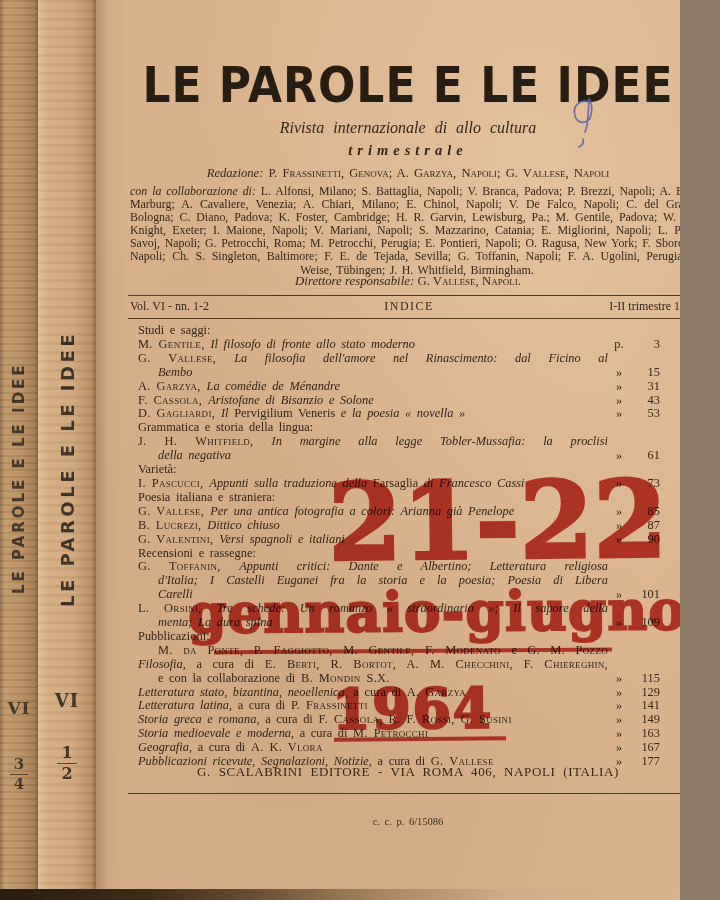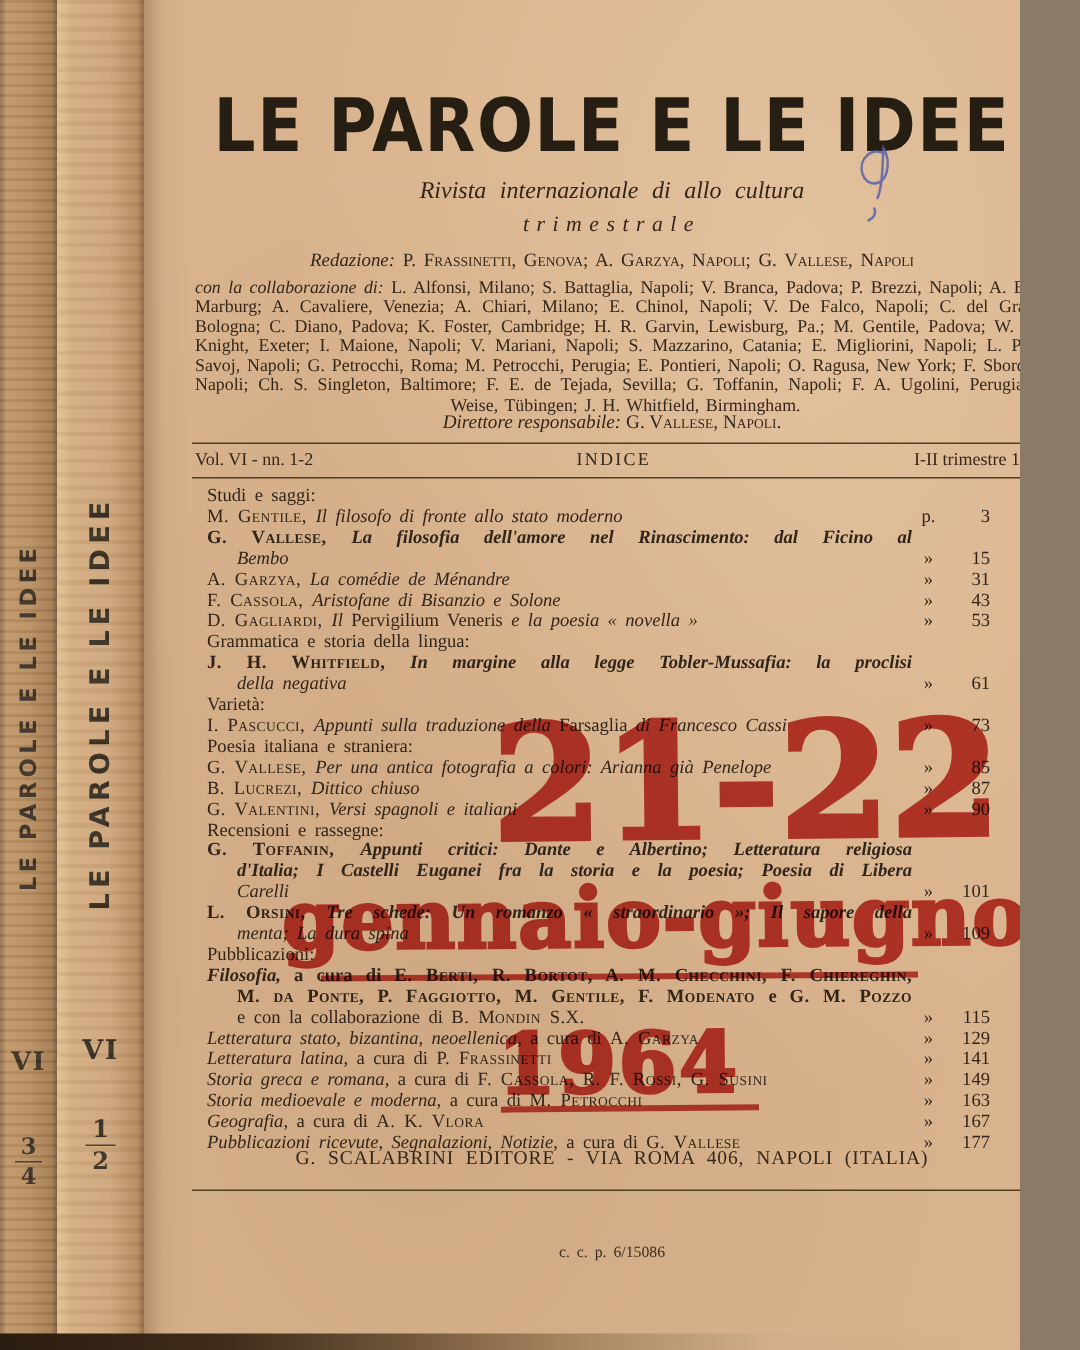--- a/index.html
+++ b/index.html
@@ -42,49 +42,49 @@
       #d9b38d;}
   .right-edge{position:absolute;top:0;bottom:0;right:0;width:26px;pointer-events:none;
     background:linear-gradient(to right,rgba(255,244,226,0) 0,rgba(255,244,226,.30) 45%,rgba(222,196,162,.55) 80%,rgba(185,155,120,.45) 100%);}
   .bottom-shadow{position:absolute;left:0;right:0;bottom:0;height:11px;pointer-events:none;
     background:linear-gradient(to right,#2a1c10 0,#3f2c1a 22%,#6b5136 38%,#a5835f 55%,rgba(200,170,135,.35) 75%,rgba(215,182,143,.15) 100%);}
 
   .masthead{position:absolute;left:0;right:0;text-align:center;}
   .jtitle{top:56px;font-family:"DejaVu Sans",sans-serif;font-weight:bold;font-size:44px;
     letter-spacing:1px;color:#271e13;transform:scaleY(1.12);transform-origin:50% 0;white-space:nowrap;}
   .jsub{top:119px;font-style:italic;font-size:16px;word-spacing:5px;color:#33271a;}
-  .jper{top:142px;font-style:italic;font-size:14.5px;letter-spacing:5px;color:#33271a;}
+  .jper{top:142px;font-style:italic;font-size:14.5px;letter-spacing:5px;color:#33271a;font-weight:bold;}
   .jred{top:166px;font-size:12.6px;word-spacing:2px;color:#33271a;}
   .lbl-i{font-style:italic;}
   .sc{font-variant:small-caps;}
   .collab{position:absolute;left:34px;right:16px;top:185px;font-size:11.9px;line-height:13.1px;
     text-align:justify;text-align-last:center;word-spacing:1.5px;color:#33271a;}
   .jdir{top:274px;font-style:italic;font-size:12.8px;color:#33271a;}
   .jdir .sc{font-style:normal;}
 
   .index-header{position:absolute;left:32px;right:20px;top:295px;
     border-top:1.2px solid #4e3d29;border-bottom:1.2px solid #4e3d29;
     display:flex;justify-content:space-between;align-items:baseline;
     padding:3px 2px 4px;font-size:12px;color:#33271a;}
   .index-header .ih-c{letter-spacing:1.5px;}
 
   .toc{position:absolute;left:42px;width:522px;top:324px;font-size:12.4px;line-height:13.9px;color:#31251a;}
   .toc-line{display:flex;align-items:baseline;}
   .toc-text{flex:1;word-spacing:2.5px;min-width:0;}
-  .toc-line.fill .toc-text{text-align:justify;text-align-last:justify;font-weight:bold;}
+  .toc-line.fill .toc-text{text-align:justify;text-align-last:justify;}
   .toc-line.ind .toc-text{padding-left:20px;}
   .toc-mark{width:22px;text-align:center;flex:none;}
   .toc-num{width:30px;text-align:right;flex:none;}
   .s-i{font-style:italic;}
   .s-sc{font-variant:small-caps;letter-spacing:.3px;}
   .s-r{font-style:normal;margin-top:26px;}
 
   .footer-rule{position:absolute;left:32px;right:20px;top:793px;border-top:1.2px solid #4e3d29;}
   .jpub{top:764px;font-size:13px;word-spacing:4px;letter-spacing:.6px;color:#33271a;}
-  .jccp{top:816px;font-size:10.5px;word-spacing:2px;color:#3a2d1f;margin-top:14px;}
+  .jccp{top:816px;font-size:10.5px;word-spacing:2px;color:#3a2d1f;}
 
   
   .stamp{position:absolute;pointer-events:none;mix-blend-mode:multiply;opacity:.88;
     font-family:"DejaVu Serif",serif;font-weight:bold;line-height:1;white-space:nowrap;}
   .stamp-issue{left:232px;top:468px;font-size:106px;letter-spacing:0;
     -webkit-text-stroke:3px currentColor;transform:rotate(-.6deg);}
   .stamp-period{left:92px;top:584px;font-size:55px;letter-spacing:1px;
     -webkit-text-stroke:2px currentColor;transform:rotate(-.4deg);}
   .stamp-year{left:236px;top:681px;font-size:55px;letter-spacing:2px;
     -webkit-text-stroke:2.5px currentColor;transform:rotate(-.5deg);}
@@ -289,27 +289,27 @@
           </div>
         </div>
         <div class="toc-entry">
           <div class="toc-line">
             <span class="toc-text"><span class="s-r">Pubblicazioni:</span></span>
             <span class="toc-mark"></span>
             <span class="toc-num"></span>
           </div>
         </div>
         <div class="toc-entry">
-          <div class="toc-line fill">
-            <span class="toc-text"><span class="s-i">Filosofia,</span><span class="s-r"> a cura di </span><span class="s-sc">E. Berti, R. Bortot, A. M. Checchini, F. Chiereghin,</span></span>
-            <span class="toc-mark"></span>
-            <span class="toc-num"></span>
-          </div>
           <div class="toc-line ind fill">
             <span class="toc-text"><span class="s-sc">M. da Ponte, P. Faggiotto, M. Gentile, F. Modenato </span><span class="s-r">e </span><span class="s-sc">G. M. Pozzo</span></span>
+            <span class="toc-mark"></span>
+            <span class="toc-num"></span>
+          </div>
+          <div class="toc-line fill">
+            <span class="toc-text"><span class="s-i">Filosofia,</span><span class="s-r"> a cura di </span><span class="s-sc">E. Berti, R. Bortot, A. M. Checchini, F. Chiereghin,</span></span>
             <span class="toc-mark"></span>
             <span class="toc-num"></span>
           </div>
           <div class="toc-line ind">
             <span class="toc-text"><span class="s-r">e con la collaborazione di </span><span class="s-sc">B. Mondin S.X.</span></span>
             <span class="toc-mark">»</span>
             <span class="toc-num">115</span>
           </div>
         </div>
         <div class="toc-entry">

